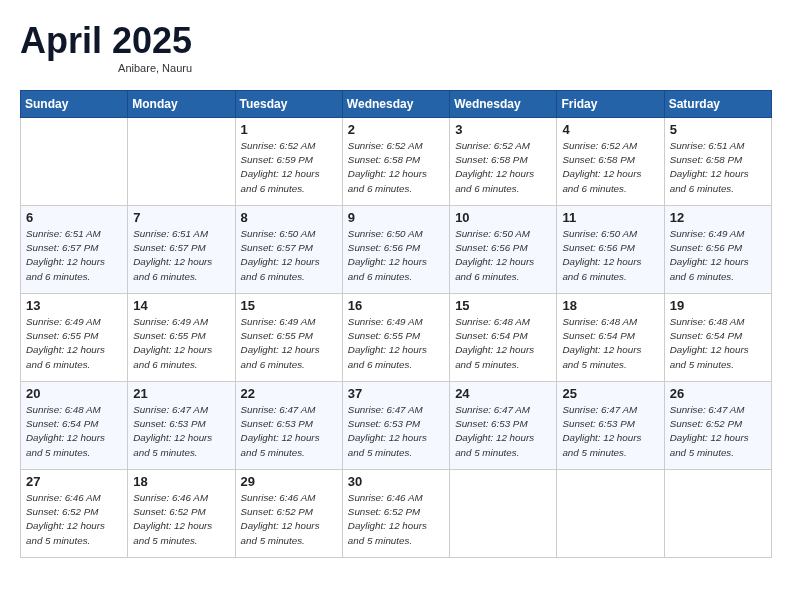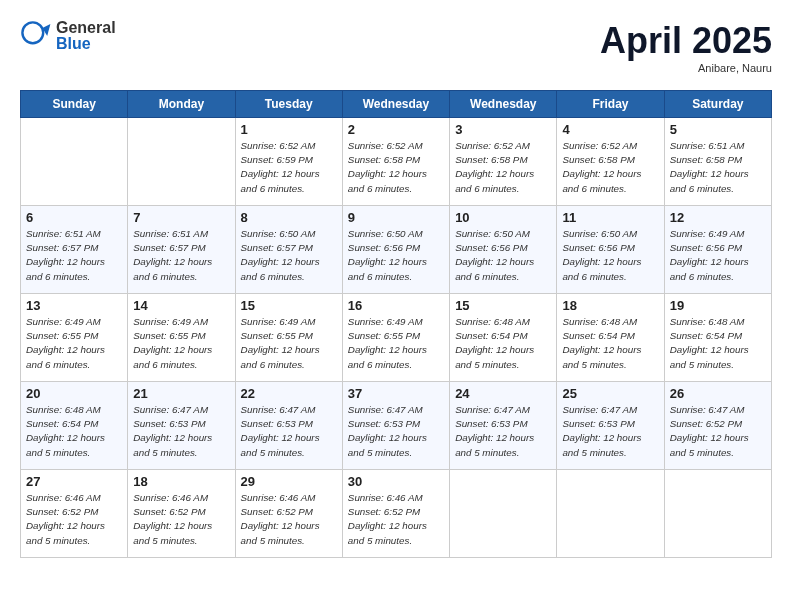--- a/index.html
+++ b/index.html
@@ -48,21 +48,21 @@
     }
     .calendar {
       width: 100%;
       border-collapse: collapse;
       font-size: 10.5px;
     }
     .calendar thead th {
       background-color: #2563a8;
       color: #fff;
       padding: 6px 4px;
-      text-align: center;
+      text-align: left;
       font-size: 12px;
       font-weight: bold;
       border: 1px solid #1a4a8a;
     }
     .calendar tbody td {
       border: 1px solid #ccc;
       vertical-align: top;
       padding: 4px 5px;
       width: calc(100% / 7);
       min-height: 80px;
@@ -85,30 +85,20 @@
       background: #f9f9f9;
     }
     tr:nth-child(even) td { background: #f5f8ff; }
     tr:nth-child(odd) td { background: #ffffff; }
     thead th:first-child { border-radius: 0; }
   </style>
 </head>
 <body>
 
 <div class="header">
-  <div class="logo">
-    <svg class="logo-icon" viewBox="0 0 40 40">
-      <circle cx="16" cy="16" r="13" fill="none" stroke="#1565c0" stroke-width="3"></circle>
-      <path d="M28 10 L38 5 L34 20 Z" fill="#1565c0"></path>
-    </svg>
-    <div class="logo-text">
-      <span class="logo-general">General</span>
-      <span class="logo-blue">Blue</span>
-    </div>
-  </div>
   <div class="title-block">
     <div class="month-title">April 2025</div>
     <div class="location">Anibare, Nauru</div>
   </div>
 </div>
 
 <table class="calendar">
   <thead>
     <tr>
     <th>Sunday</th>

